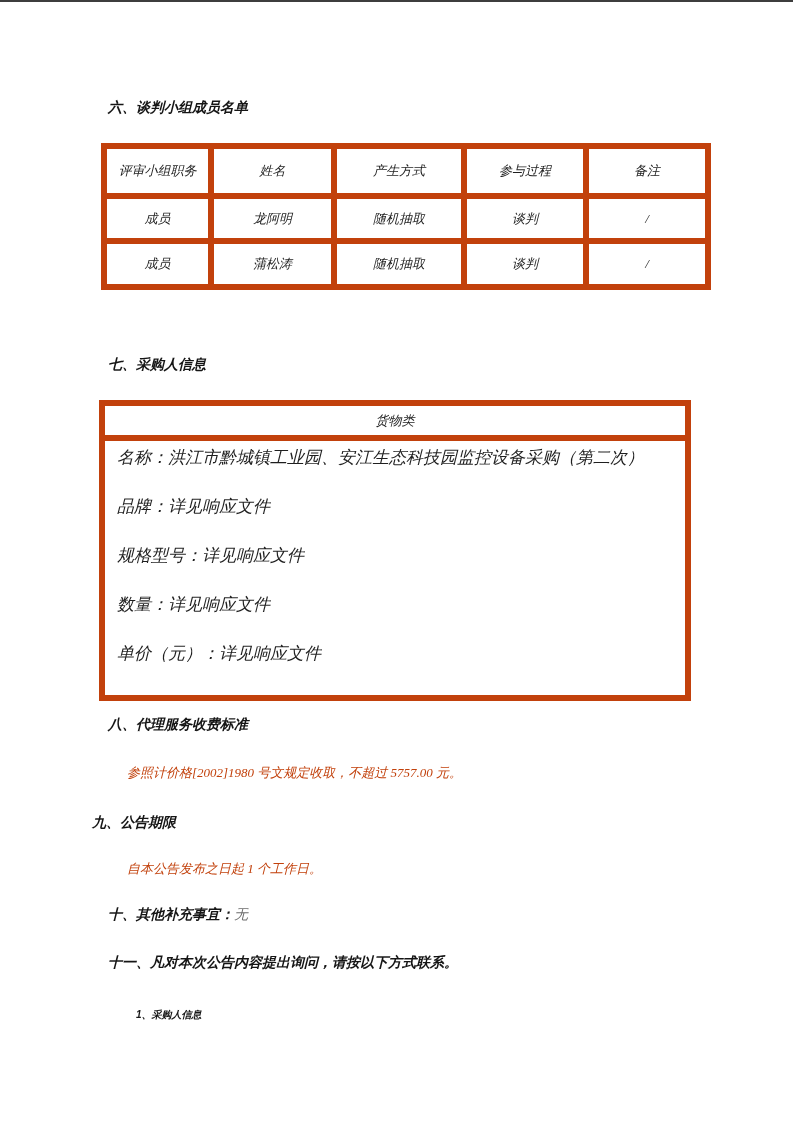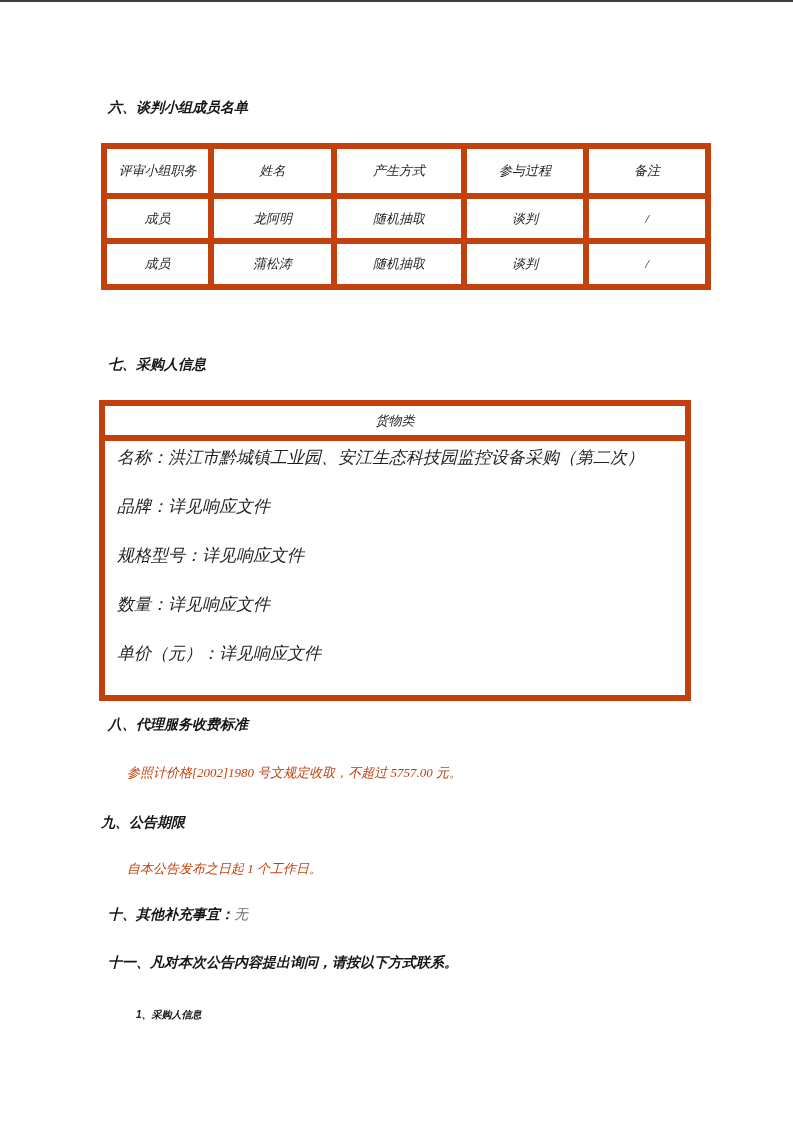--- a/index.html
+++ b/index.html
@@ -121,21 +121,21 @@
           <div class="subject-line">数量：详见响应文件</div>
           <div class="subject-line">单价（元）：详见响应文件</div>
         </td>
       </tr>
     </tbody>
   </table>
 
   <div class="sec-heading" style="left:108px; top:716px;text-align:center;">八、代理服务收费标准</div>
   <div class="body-text" style="left:127px; top:764px;">参照计价格[2002]1980 号文规定收取，不超过 5757.00 元。</div>
 
-  <div class="sec-heading" style="left:101px; top:814px;">九、公告期限</div>
+  <div class="sec-heading" style="left:92px; top:814px;">九、公告期限</div>
   <div class="body-text" style="left:127px; top:860px;">自本公告发布之日起 1 个工作日。</div>
 
   <div class="sec-heading" style="left:108px; top:906px;">
     <span>十、其他补充事宜：</span><span class="muted-value">无</span>
   </div>
 
   <div class="sec-heading" style="left:108px; top:954px;">十一、凡对本次公告内容提出询问，请按以下方式联系。</div>
   <div class="sec-heading sub-heading" style="left:136px; top:1006px;">1、采购人信息</div>
 </div>
 

